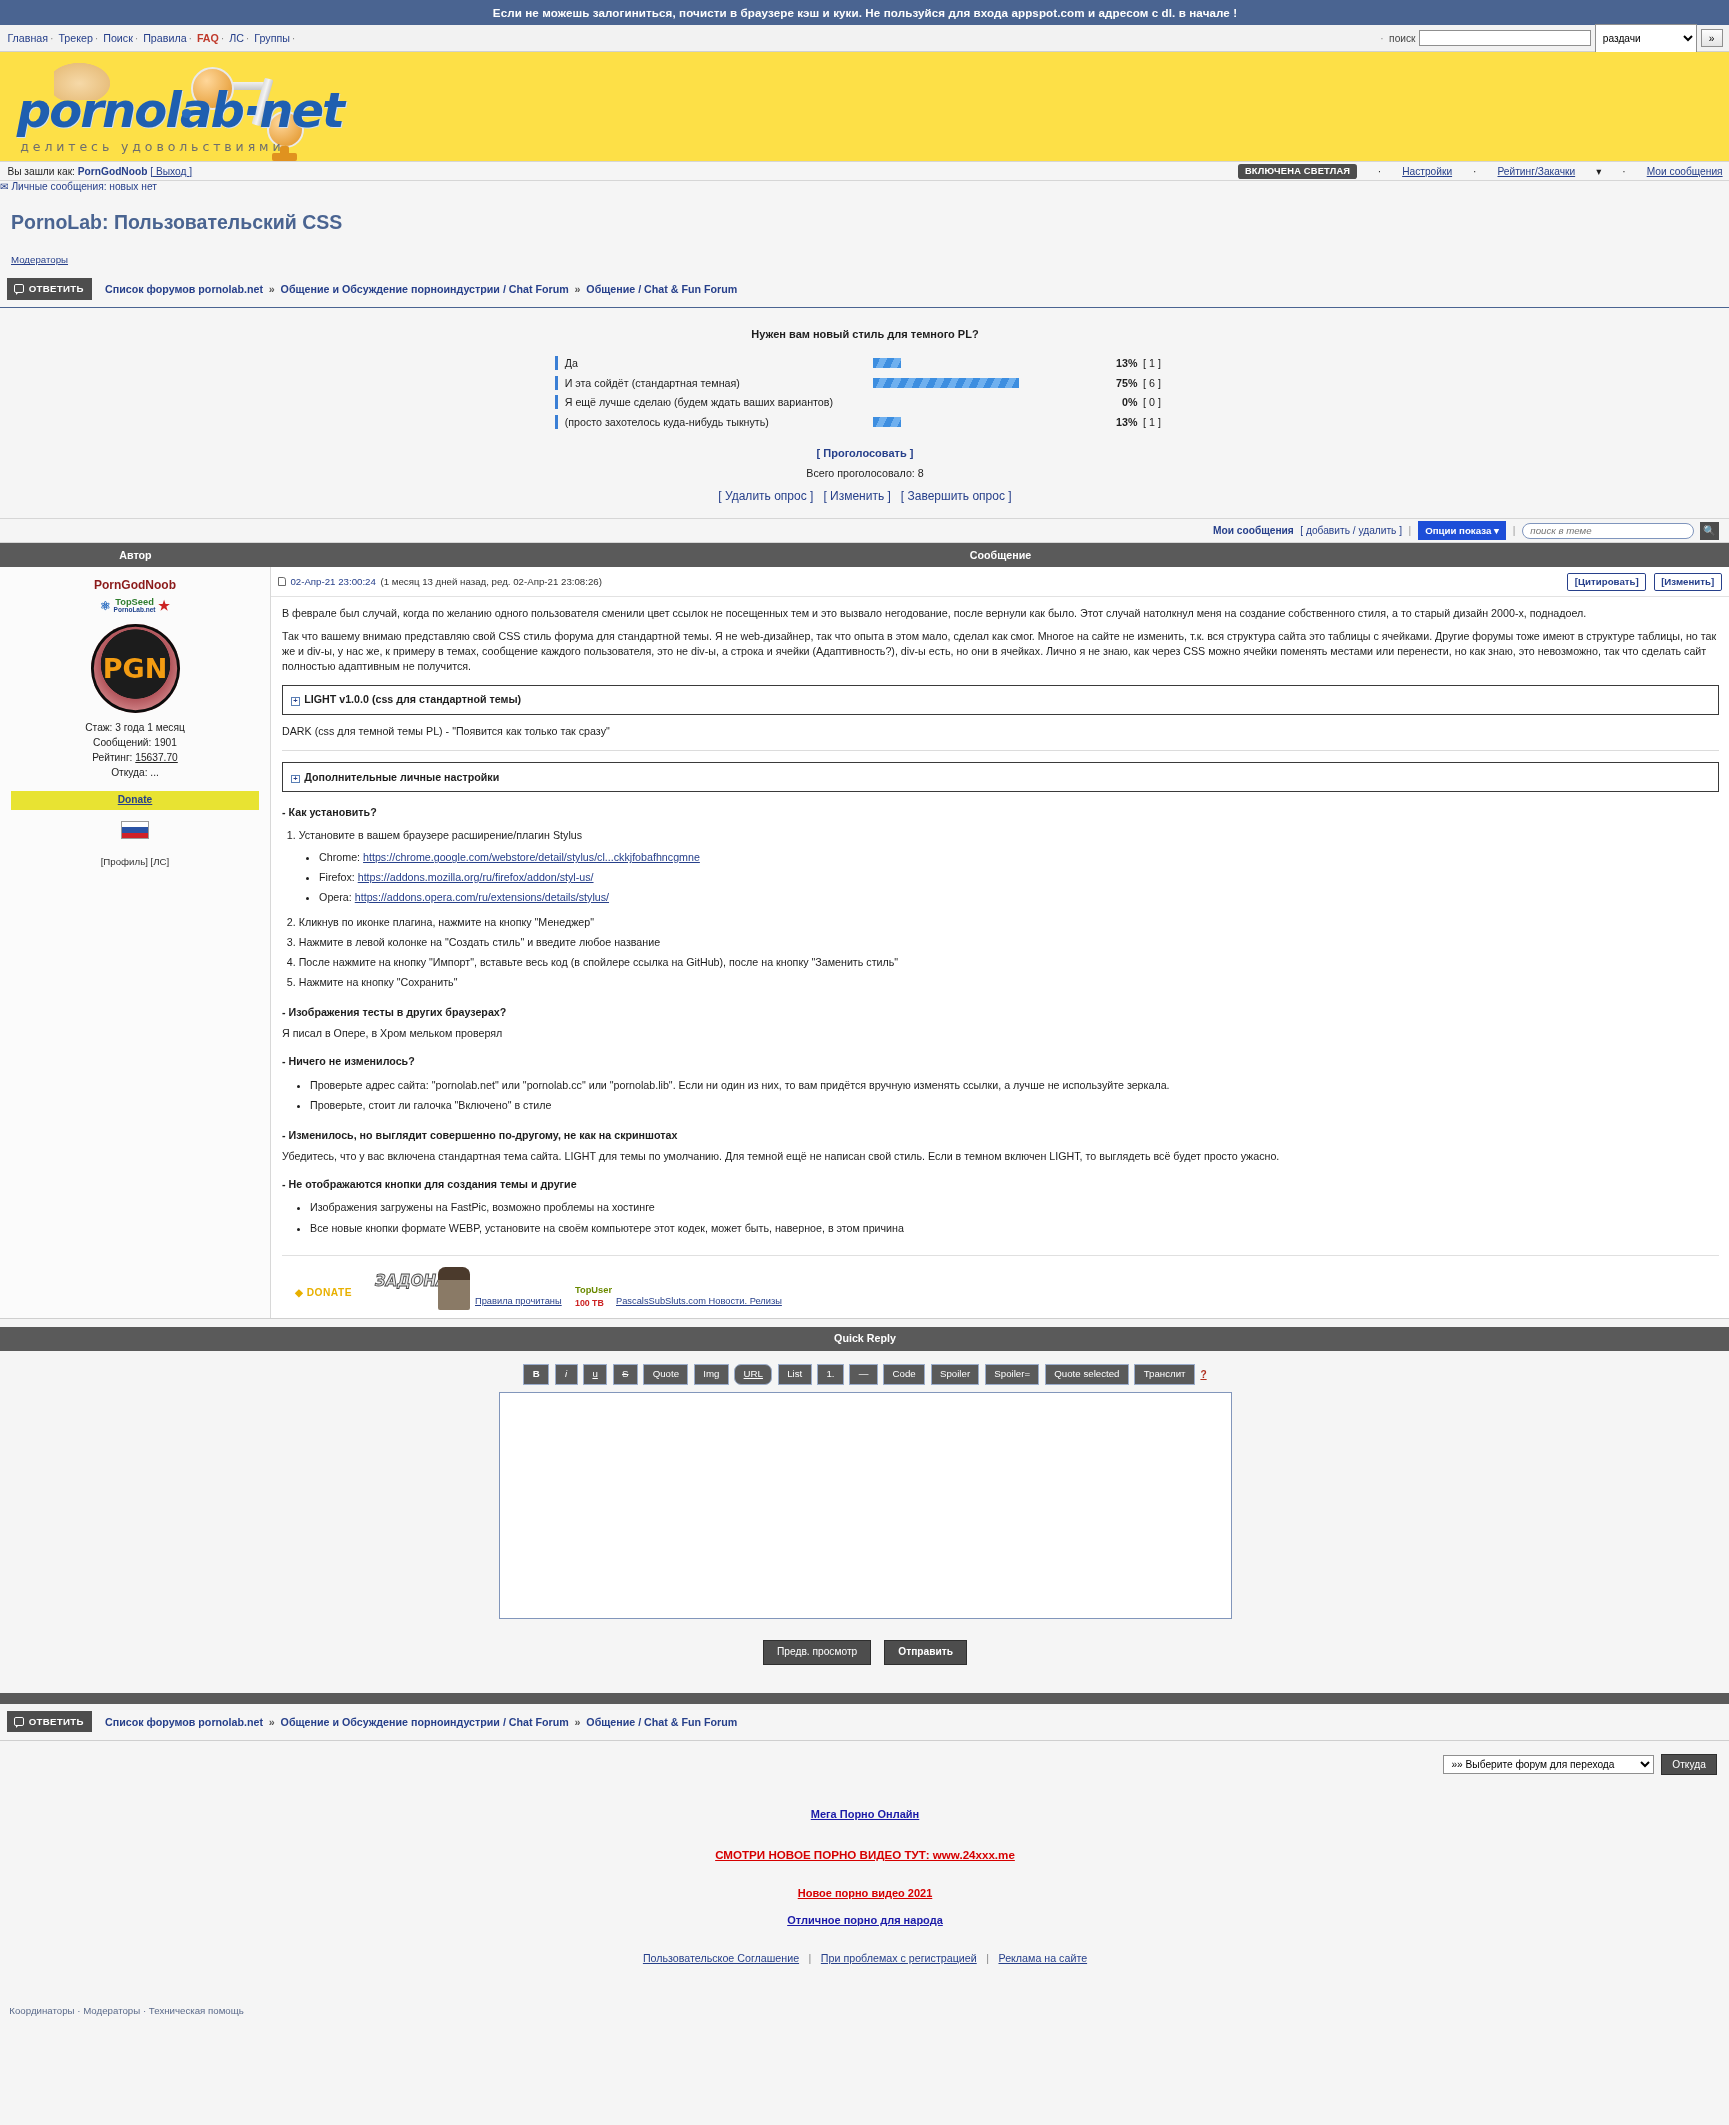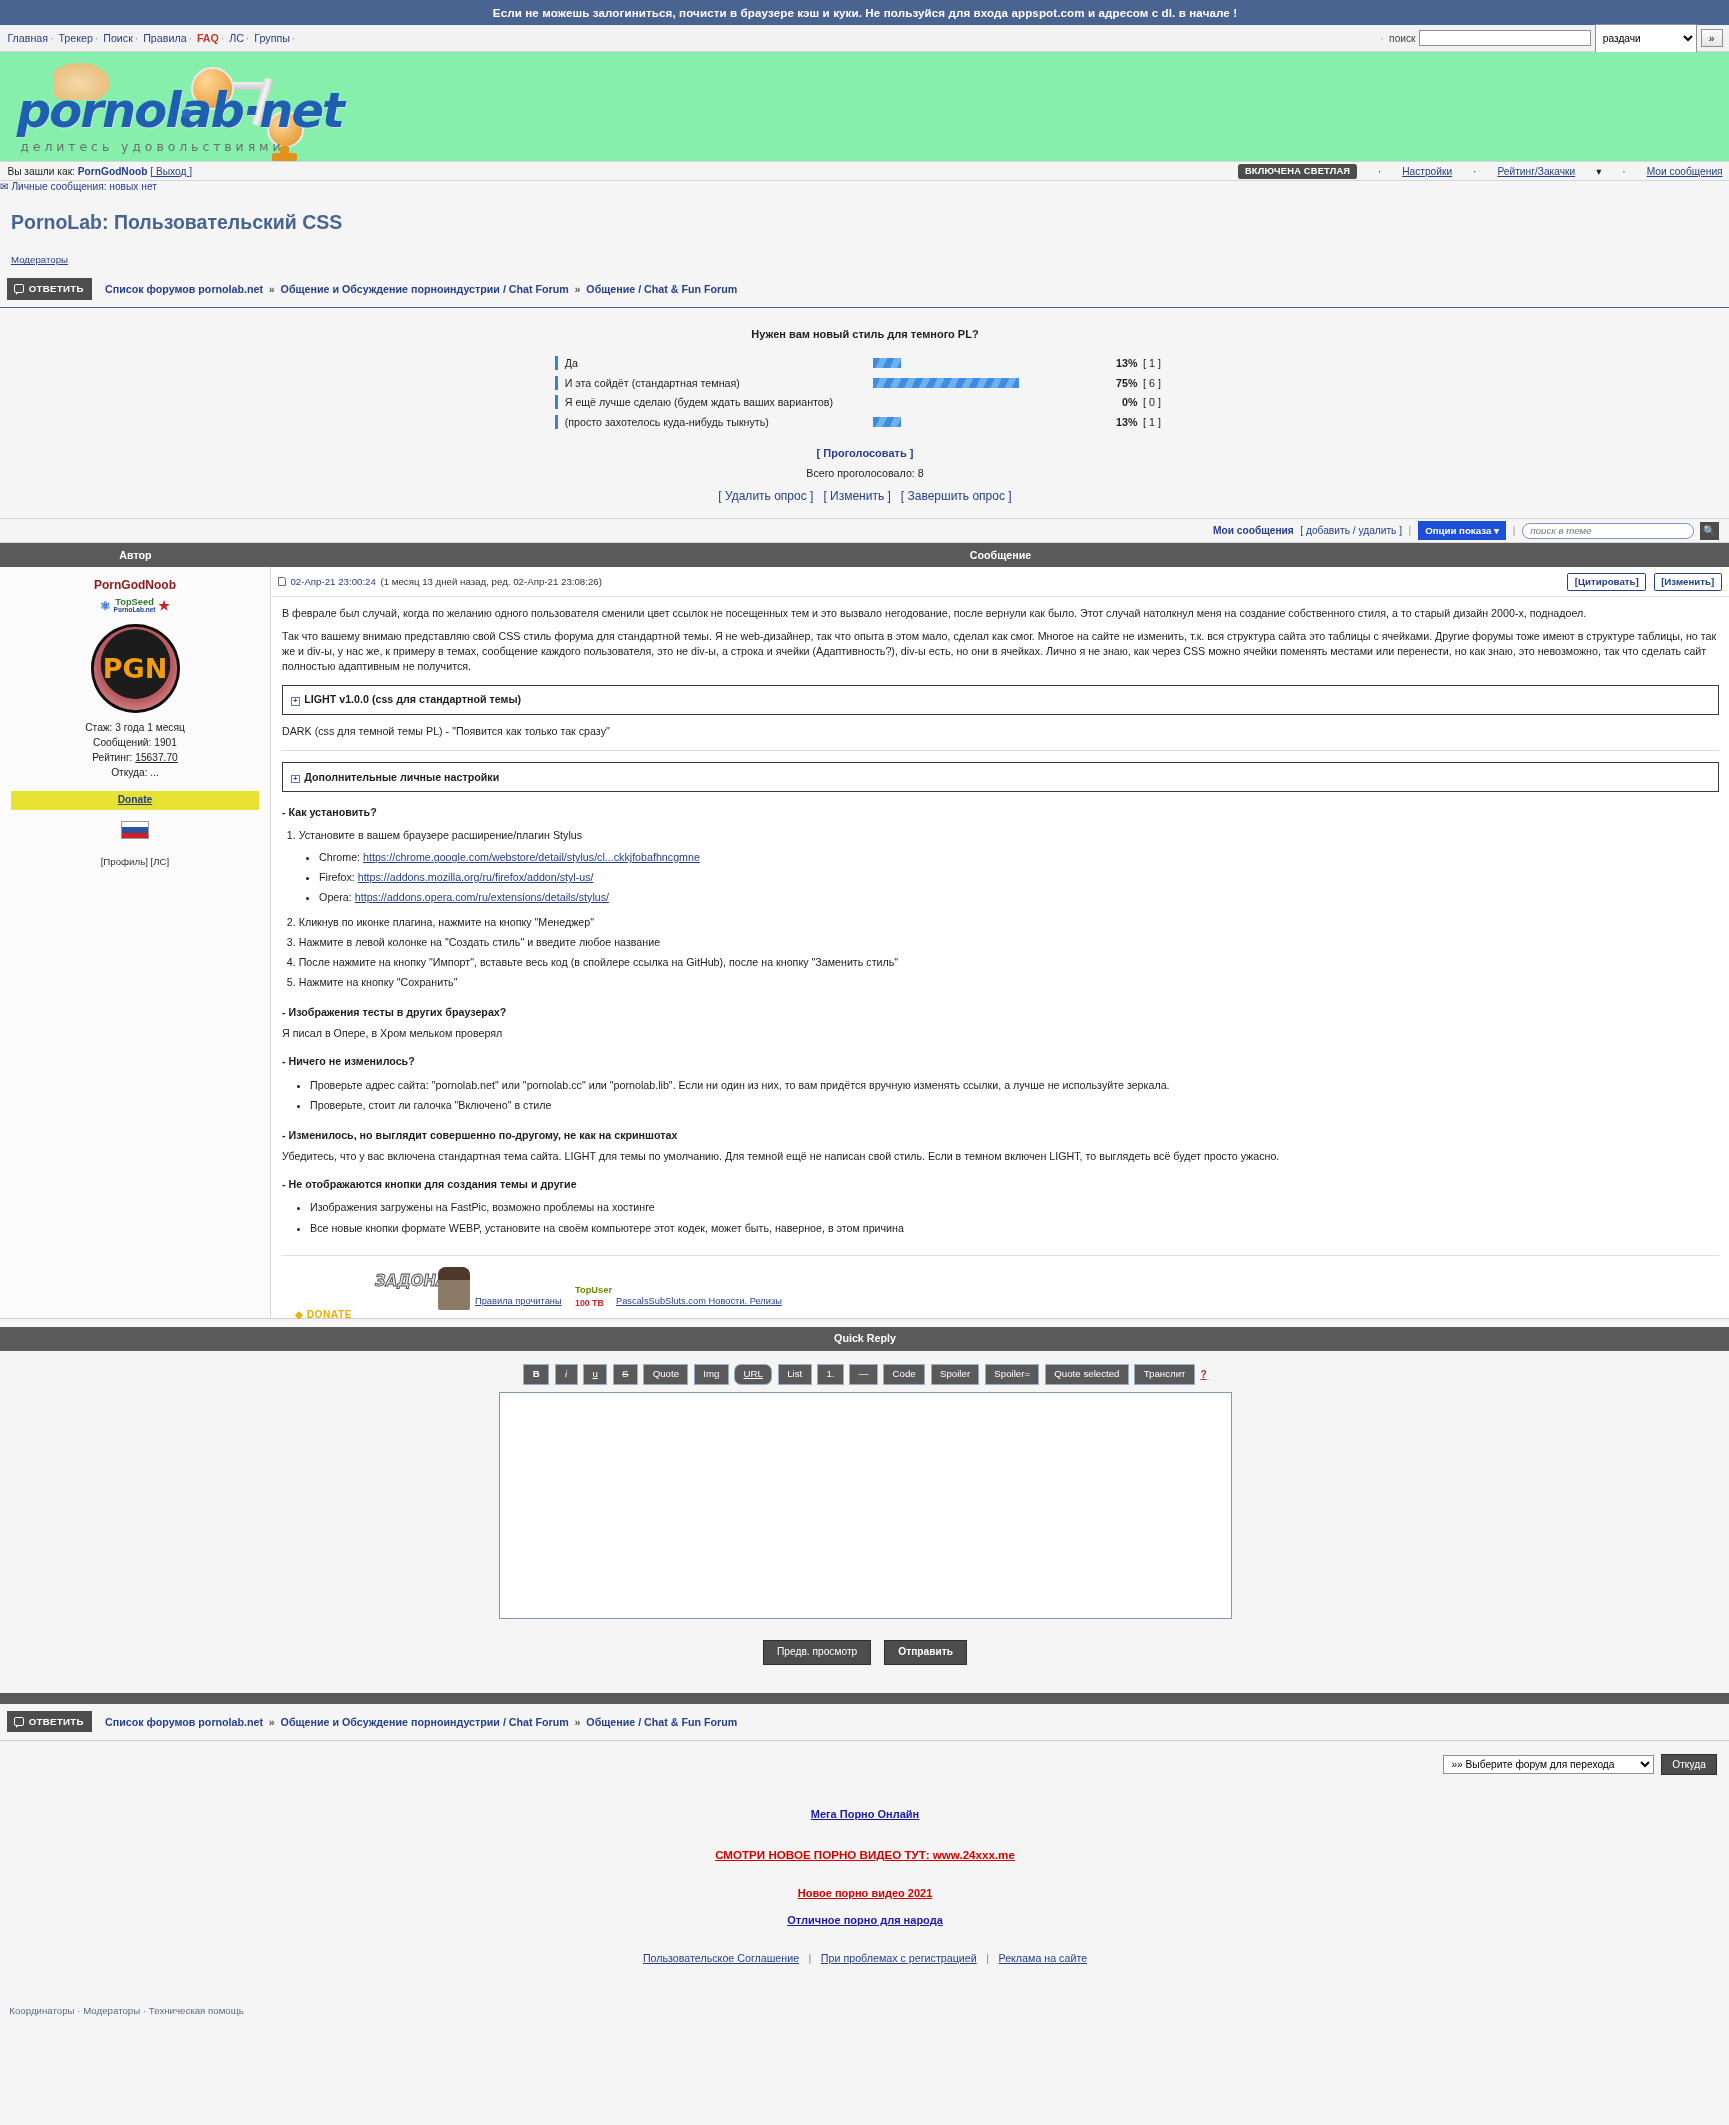--- a/index.html
+++ b/index.html
@@ -60,21 +60,21 @@
   }
   .gobtn {
     width:22px; height:18.6px;
     border:0.9px solid #8f8f8f;
     background:linear-gradient(#fdfdfd,#e4e4e4);
     font-size:10.2px;
     cursor:pointer;
   }
 
   
-  .logozone { height:109px; position:relative; background:#86efac; }
+  .logozone { height:109px; position:relative; background:#fde047; }
   .logo { position:absolute; left:9.3px; top:9.3px; width:306px; height:93px; }
   .logo .word {
     font-family:"DejaVu Sans", sans-serif;
     font-weight:bold; font-style:italic;
     font-size:48px;
     color:#1f5fb0;
     letter-spacing:-1.9px;
     position:absolute; left:7.4px; top:20.4px;
     text-shadow:0.9px 0.9px 0 #cfe0f2;
   }
@@ -311,21 +311,21 @@
   }
   .darkline { margin:9.3px 0 11px; font-size:10.7px; }
   .hr-light { border:0; border-top:0.9px solid #dcdcdc; margin:9.3px 0; }
   .qhead { font-weight:bold; margin:13px 0 5.6px; font-size:10.7px; }
   ol.steps { margin:3.7px 0 0 16.7px; padding:0; font-size:10.7px; line-height:1.85; }
   ul.sub { margin:2.8px 0 5.6px 20.4px; padding:0; list-style:disc; line-height:1.85; }
   ul.bul { margin:4.6px 0 5.6px 28px; padding:0; list-style:disc; line-height:1.9; font-size:10.7px; }
   .plain { font-size:10.7px; margin:1.9px 0 0; }
   .siglines { padding:16.7px 9.3px 7.4px; border-top:0.9px solid #e0e0e0; margin-top:16.7px; position:relative; height:58px; }
   .sig-donate {
-    position:absolute; left:13px; top:52px;
+    position:absolute; left:13px; top:30px;
     color:#e8b000; font-weight:bold; font-size:10.2px; letter-spacing:0.5px;
   }
   .sig-zadonat {
     position:absolute; left:93px; top:15px;
     font-family:"DejaVu Sans", sans-serif; font-weight:bold;
     font-style:italic; font-size:15px; color:#e8e8e8;
     -webkit-text-stroke:0.9px #4a4a4a; text-stroke:0.9px #4a4a4a;
   }
   .sig-guy {
     position:absolute; left:156px; top:11px; width:32px; height:43px;

